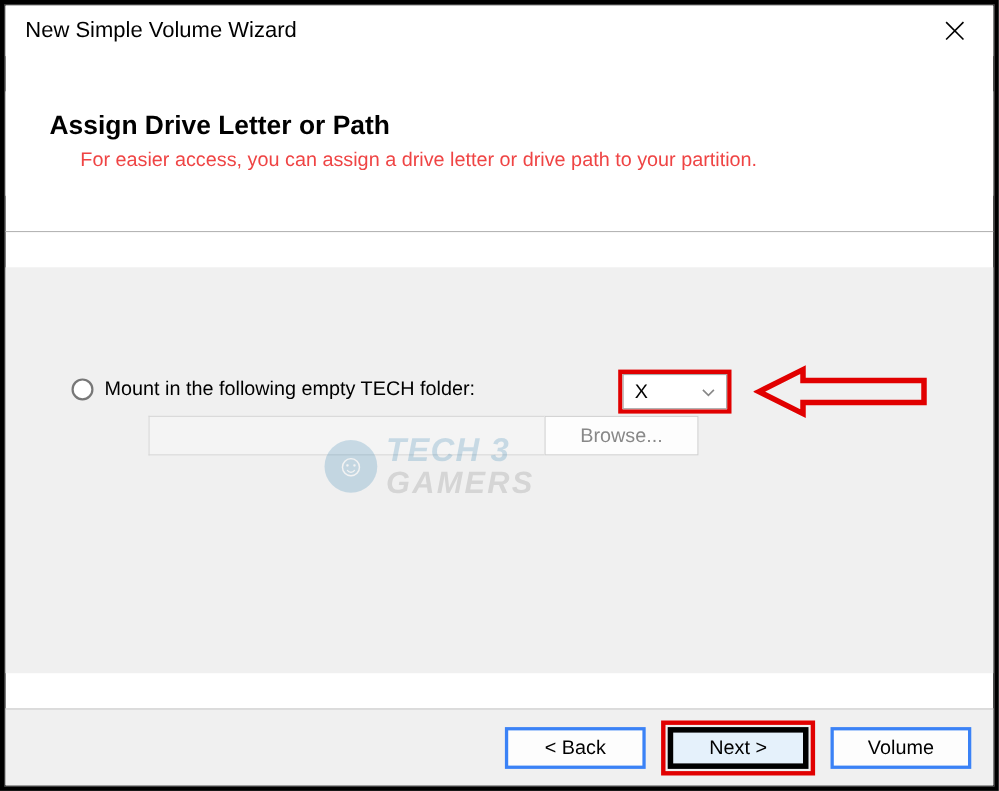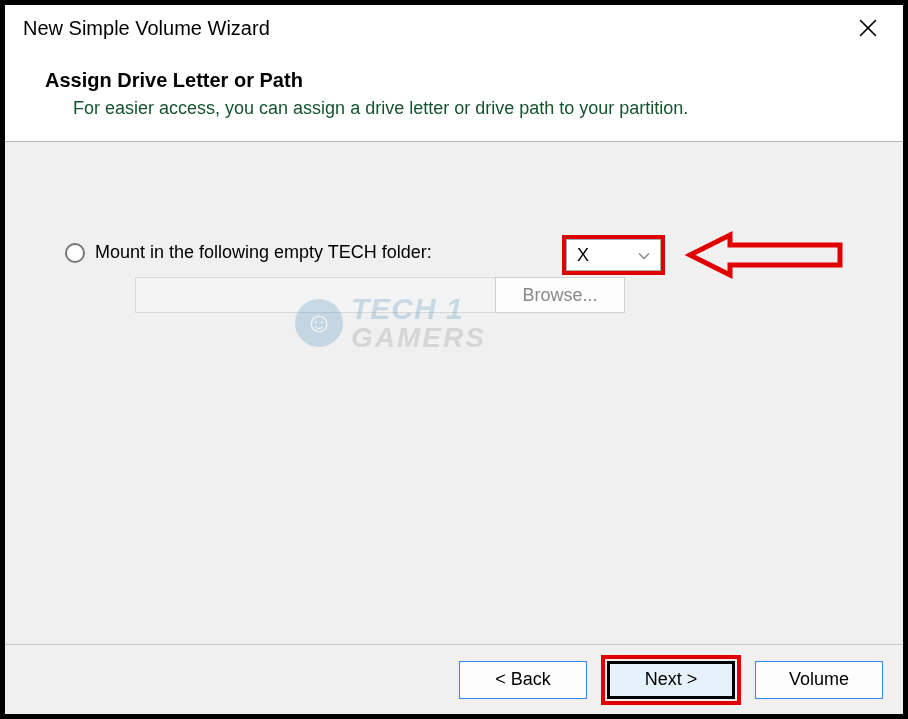--- a/index.html
+++ b/index.html
@@ -11,20 +11,21 @@
       padding: 4px;
     }
     .window {
       width: 900px;
       height: 711px;
       background: #fff;
       border: 1px solid #000;
       display: flex;
       flex-direction: column;
       position: relative;
+      gap: 32px;
     }
     .titlebar {
       height: 46px;
       display: flex;
       align-items: center;
       padding: 0 12px 0 18px;
       background: #fff;
     }
     .titlebar-title {
       font-size: 20px;
@@ -38,28 +39,28 @@
       align-items: center;
       justify-content: center;
       cursor: pointer;
     }
     .close-btn svg { width: 18px; height: 18px; }
     .header-area {
       padding: 18px 40px 22px 40px;
       background: #fff;
     }
     .header-title {
-      font-size: 20px;
+      font-size: 24px;
       font-weight: 600;
       color: #000;
       margin-bottom: 6px;
     }
     .header-subtitle {
       font-size: 18px;
-      color: #14532d;
+      color: #ef4444;
       padding-left: 28px;
     }
     .divider {
       height: 1px;
       background: #b5b5b5;
     }
     .content {
       flex: 1;
       background: #f0f0f0;
       padding: 100px 60px 0 60px;
@@ -131,21 +132,21 @@
       margin: 8px 0 18px 70px;
     }
     .folder-input {
       width: 360px;
       height: 36px;
       background: #f4f4f4;
       border: 1px solid #d8d8d8;
       border-right: none;
     }
     .browse-btn {
-      width: 130px;
+      width: 140px;
       height: 36px;
       background: #fdfdfd;
       border: 1px solid #d0d0d0;
       color: #888;
       font-size: 18px;
       display: flex;
       align-items: center;
       justify-content: center;
     }
     .footer {
@@ -155,30 +156,30 @@
       display: flex;
       align-items: center;
       justify-content: flex-end;
       padding: 0 20px;
       gap: 14px;
     }
     .wiz-btn {
       width: 128px;
       height: 38px;
       background: #fdfdfd;
-      border: 1px solid #3b82f6;
+      border: 3px solid #3b82f6;
       font-size: 18px;
       display: flex;
       align-items: center;
       justify-content: center;
       cursor: pointer;
     }
     .wiz-btn.next {
       background: #e5f1fb;
-      border: 3px solid #000000;
+      border: 5px solid #000000;
     }
     .next-wrap {
       border: 4px solid #e10000;
       padding: 2px;
     }
     .watermark {
       position: absolute;
       left: 290px;
       top: 150px;
       opacity: 0.22;
@@ -235,21 +236,21 @@
     <div class="header-subtitle">For easier access, you can assign a drive letter or drive path to your partition.</div>
   </div>
 
   <div class="divider"></div>
 
   <div class="content">
 
     <div class="watermark">
       <div class="watermark-icon">☺</div>
       <div>
-        <div class="watermark-text1">TECH 1</div>
+        <div class="watermark-text1">TECH 3</div>
         <div class="watermark-text2">GAMERS</div>
       </div>
     </div>
 
 
     <div class="drive-select-wrap red-box">
       <div class="drive-select">
         <span>X</span>
         <span class="chev">
           <svg width="12" height="8" viewBox="0 0 12 8">

